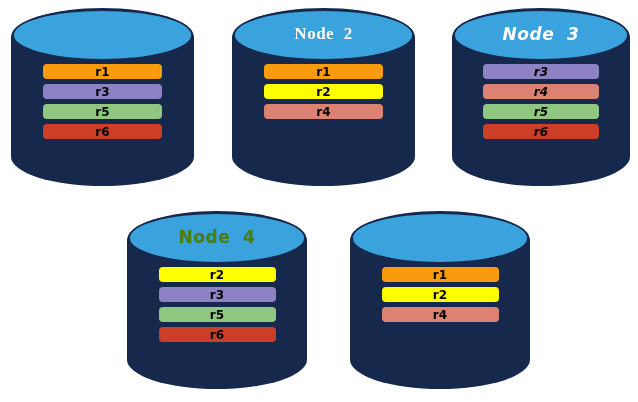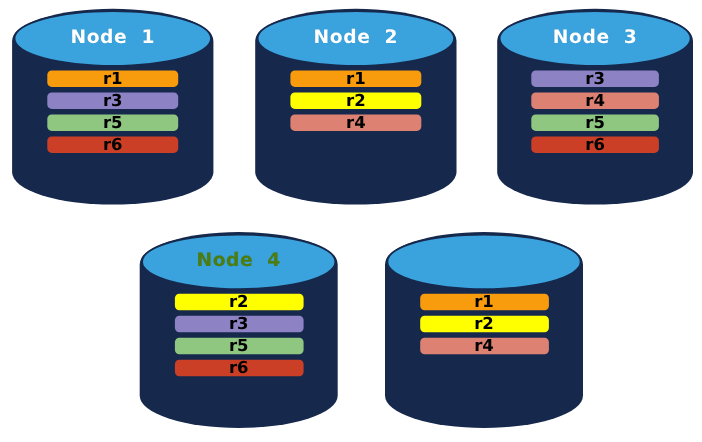--- a/index.html
+++ b/index.html
@@ -71,53 +71,52 @@
     gap: 5px;
   }
   .replica {
     height: 15px;
     border-radius: 4px;
     display: flex;
     align-items: center;
     justify-content: center;
     color: #000000;
     font-weight: bold;
-    font-size: 15px;
+    font-size: 12px;
     line-height: 1;
     box-sizing: border-box;
   }
 
   
 </style>
 </head>
 <body>
 
 <div id="canvas">
     <div class="node" style="left: 11px; top: 8px; width: 183px; height: 178px;">
       <div class="cyl-body" style="background: rgb(22, 41, 77);"></div>
       <div class="cyl-top" style="background: rgb(58, 163, 221); border-color: rgb(22, 41, 77);"></div>
-      <div class="node-label" style="color: rgb(255, 255, 255);">Node  1</div>
       <div class="replica-stack">
         <div class="replica" style="background: rgb(248, 156, 14); color: rgb(0, 0, 0);">r1</div>
         <div class="replica" style="background: rgb(140, 130, 196); color: rgb(0, 0, 0);">r3</div>
         <div class="replica" style="background: rgb(143, 199, 129); color: rgb(0, 0, 0);">r5</div>
         <div class="replica" style="background: rgb(203, 63, 38); color: rgb(0, 0, 0);">r6</div>
       </div>
     </div>
     <div class="node" style="left: 232px; top: 8px; width: 183px; height: 178px;">
       <div class="cyl-body" style="background: rgb(22, 41, 77);"></div>
       <div class="cyl-top" style="background: rgb(58, 163, 221); border-color: rgb(22, 41, 77);"></div>
-      <div class="node-label" style="color: rgb(255, 255, 255);">Node  2</div>
+      <div class="node-label" style="color: rgb(255, 255, 255); font-family: Liberation Serif, serif;">Node  2</div>
       <div class="replica-stack">
         <div class="replica" style="background: rgb(248, 156, 14); color: rgb(0, 0, 0);">r1</div>
         <div class="replica" style="background: rgb(255, 255, 0); color: rgb(0, 0, 0);">r2</div>
         <div class="replica" style="background: rgb(221, 130, 114); color: rgb(0, 0, 0);">r4</div>
       </div>
     </div>
-    <div class="node" style="left: 452px; top: 8px; width: 178px; height: 178px;">
+    <div class="node" style="left: 452px; top: 8px; width: 178px; height: 178px; font-style: italic;">
       <div class="cyl-body" style="background: rgb(22, 41, 77);"></div>
       <div class="cyl-top" style="background: rgb(58, 163, 221); border-color: rgb(22, 41, 77);"></div>
       <div class="node-label" style="color: rgb(255, 255, 255);">Node  3</div>
       <div class="replica-stack">
         <div class="replica" style="background: rgb(140, 130, 196); color: rgb(0, 0, 0);">r3</div>
         <div class="replica" style="background: rgb(221, 130, 114); color: rgb(0, 0, 0);">r4</div>
         <div class="replica" style="background: rgb(143, 199, 129); color: rgb(0, 0, 0);">r5</div>
         <div class="replica" style="background: rgb(203, 63, 38); color: rgb(0, 0, 0);">r6</div>
       </div>
     </div>

